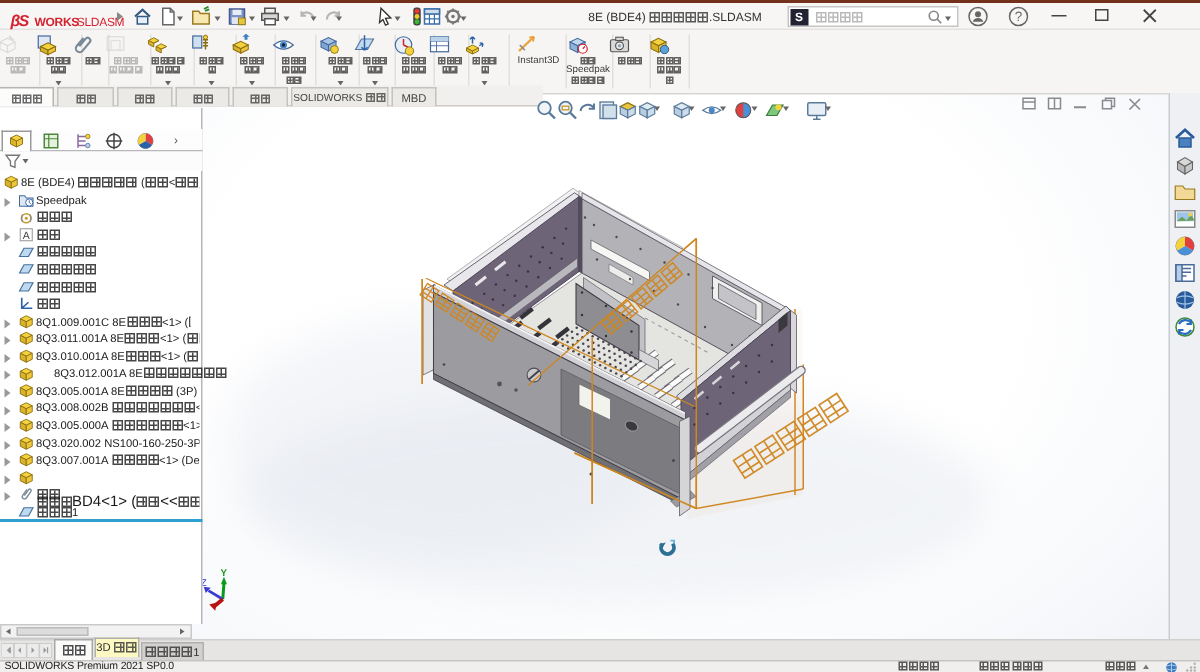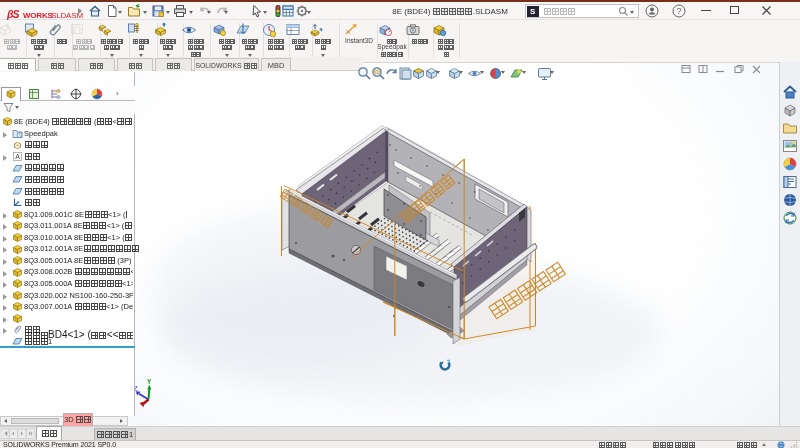--- a/index.html
+++ b/index.html
@@ -937,21 +937,21 @@
   </div>
 <div class="abs" style="left:24px;top:232.7px;width:109px;font-size:7.5px;color:#1a1a1a;white-space:nowrap;overflow:hidden">8Q3.010.001A 8E<i class="k s7"></i><i class="k s7"></i><i class="k s7"></i>&lt;1&gt; (<i class="k s7"></i></div>
 <div class="abs" style="left:3px;top:247.4px;width:0;height:0;border-top:3px solid transparent;border-bottom:3px solid transparent;border-left:4px solid #999"></div>
 <div class="abs" style="left:12px;top:243.5px">
     <svg width="11" height="11" viewBox="0 0 11 11" style="vertical-align:-2px">
       <path d="M1.5 3.5 L5.5 1.5 L9.5 3.5 L5.5 5.5 Z" fill="#f3d23e" stroke="#8a6d10" stroke-width=".6"></path>
       <path d="M1.5 3.5 v4 L5.5 9.5 V5.5 Z" fill="#d9b32a" stroke="#8a6d10" stroke-width=".6"></path>
       <path d="M9.5 3.5 v4 L5.5 9.5 V5.5 Z" fill="#eec63a" stroke="#8a6d10" stroke-width=".6"></path>
     </svg>
   </div>
-<div class="abs" style="left:24px;top:244.3px;width:122px;font-size:7.5px;color:#1a1a1a;white-space:nowrap;overflow:hidden">8Q3.012.001A 8E<i class="k s7"></i><i class="k s7"></i><i class="k s7"></i><i class="k s7"></i><i class="k s7"></i><i class="k s7"></i><i class="k s7"></i></div>
+<div class="abs" style="left:36px;top:244.3px;width:122px;font-size:7.5px;color:#1a1a1a;white-space:nowrap;overflow:hidden">8Q3.012.001A 8E<i class="k s7"></i><i class="k s7"></i><i class="k s7"></i><i class="k s7"></i><i class="k s7"></i><i class="k s7"></i><i class="k s7"></i></div>
 <div class="abs" style="left:3px;top:258.9px;width:0;height:0;border-top:3px solid transparent;border-bottom:3px solid transparent;border-left:4px solid #999"></div>
 <div class="abs" style="left:12px;top:255.0px">
     <svg width="11" height="11" viewBox="0 0 11 11" style="vertical-align:-2px">
       <path d="M1.5 3.5 L5.5 1.5 L9.5 3.5 L5.5 5.5 Z" fill="#f3d23e" stroke="#8a6d10" stroke-width=".6"></path>
       <path d="M1.5 3.5 v4 L5.5 9.5 V5.5 Z" fill="#d9b32a" stroke="#8a6d10" stroke-width=".6"></path>
       <path d="M9.5 3.5 v4 L5.5 9.5 V5.5 Z" fill="#eec63a" stroke="#8a6d10" stroke-width=".6"></path>
     </svg>
   </div>
 <div class="abs" style="left:24px;top:255.8px;width:109px;font-size:7.5px;color:#1a1a1a;white-space:nowrap;overflow:hidden">8Q3.005.001A 8E<i class="k s7"></i><i class="k s7"></i><i class="k s7"></i><i class="k s7"></i> (3P) &lt;</div>
 <div class="abs" style="left:3px;top:270.5px;width:0;height:0;border-top:3px solid transparent;border-bottom:3px solid transparent;border-left:4px solid #999"></div>
@@ -1032,21 +1032,21 @@
       </g>
       <g fill="#9a9a9a">
         <path d="M5.5 3.5 l-2 2 2 2 z M6.3 3.5 v4 h-.8 v-4 z"></path>
         <path d="M13 3.5 l-2 2 2 2 z"></path>
         <path d="M20 3.5 l2 2 -2 2 z"></path>
         <path d="M28 3.5 l2 2 -2 2 z M30.3 3.5 v4 h.8 v-4 z"></path>
       </g>
     </svg>
   </div>
 <div class="abs" style="left:36px;top:426px;width:26px;height:14px;background:#fbfbfa;border:1px solid #a8a8a8;border-bottom:none;font-size:7.5px;text-align:center;line-height:13px;color:#222"><i class="k s7"></i><i class="k s7"></i></div>
-<div class="abs" style="left:63px;top:413px;width:30px;height:12.5px;background:#fca5a5;border:1px solid #b0b0ae;border-bottom:none;font-size:7.5px;text-align:center;line-height:12px;color:#333;white-space:nowrap">3D <i class="k s7"></i><i class="k s7"></i></div>
+<div class="abs" style="left:63px;top:425px;width:30px;height:12.5px;background:#fef9c3;border:1px solid #b0b0ae;border-bottom:none;font-size:7.5px;text-align:center;line-height:12px;color:#333;white-space:nowrap">3D <i class="k s7"></i><i class="k s7"></i></div>
 <div class="abs" style="left:94px;top:427.5px;width:42px;height:12.5px;background:#d2d1cf;border:1px solid #b0b0ae;border-bottom:none;font-size:7.5px;text-align:center;line-height:12px;color:#333;white-space:nowrap"><i class="k s7"></i><i class="k s7"></i><i class="k s7"></i><i class="k s7"></i>1</div>
 <div class="abs" style="left:0;top:440px;width:800px;height:8px;background:#f0efed;border-top:1px solid #c6c5c3"></div>
 <div class="abs" style="left:3px;top:440.5px;font-size:7px;letter-spacing:-.1px;color:#222">SOLIDWORKS Premium 2021 SP0.0</div>
 <div class="abs" style="left:598px;top:441px;font-size:7px;color:#333"><i class="k s6"></i><i class="k s6"></i><i class="k s6"></i><i class="k s6"></i></div>
 <div class="abs" style="left:652px;top:441px;font-size:7px;color:#333"><i class="k s6"></i><i class="k s6"></i><i class="k s6"></i> <i class="k s6"></i><i class="k s6"></i><i class="k s6"></i></div>
 <div class="abs" style="left:736px;top:441px;font-size:7px;color:#333"><i class="k s6"></i><i class="k s6"></i><i class="k s6"></i></div>
 <div class="abs" style="left:762px;top:443px;width:0;height:0;border-left:2.5px solid transparent;border-right:2.5px solid transparent;border-bottom:3px solid #777"></div>
 <svg class="abs" style="left:777px;top:440.5px" width="9" height="8" viewBox="0 0 9 8">
     <circle cx="4" cy="4" r="3.5" fill="#3a7ac0"></circle>
     <path d="M.8 3 Q4 1.5 7.2 3 M.8 5 Q4 6.5 7.2 5 M4 .5 v7" stroke="#cfe0f0" stroke-width=".5" fill="none"></path>

